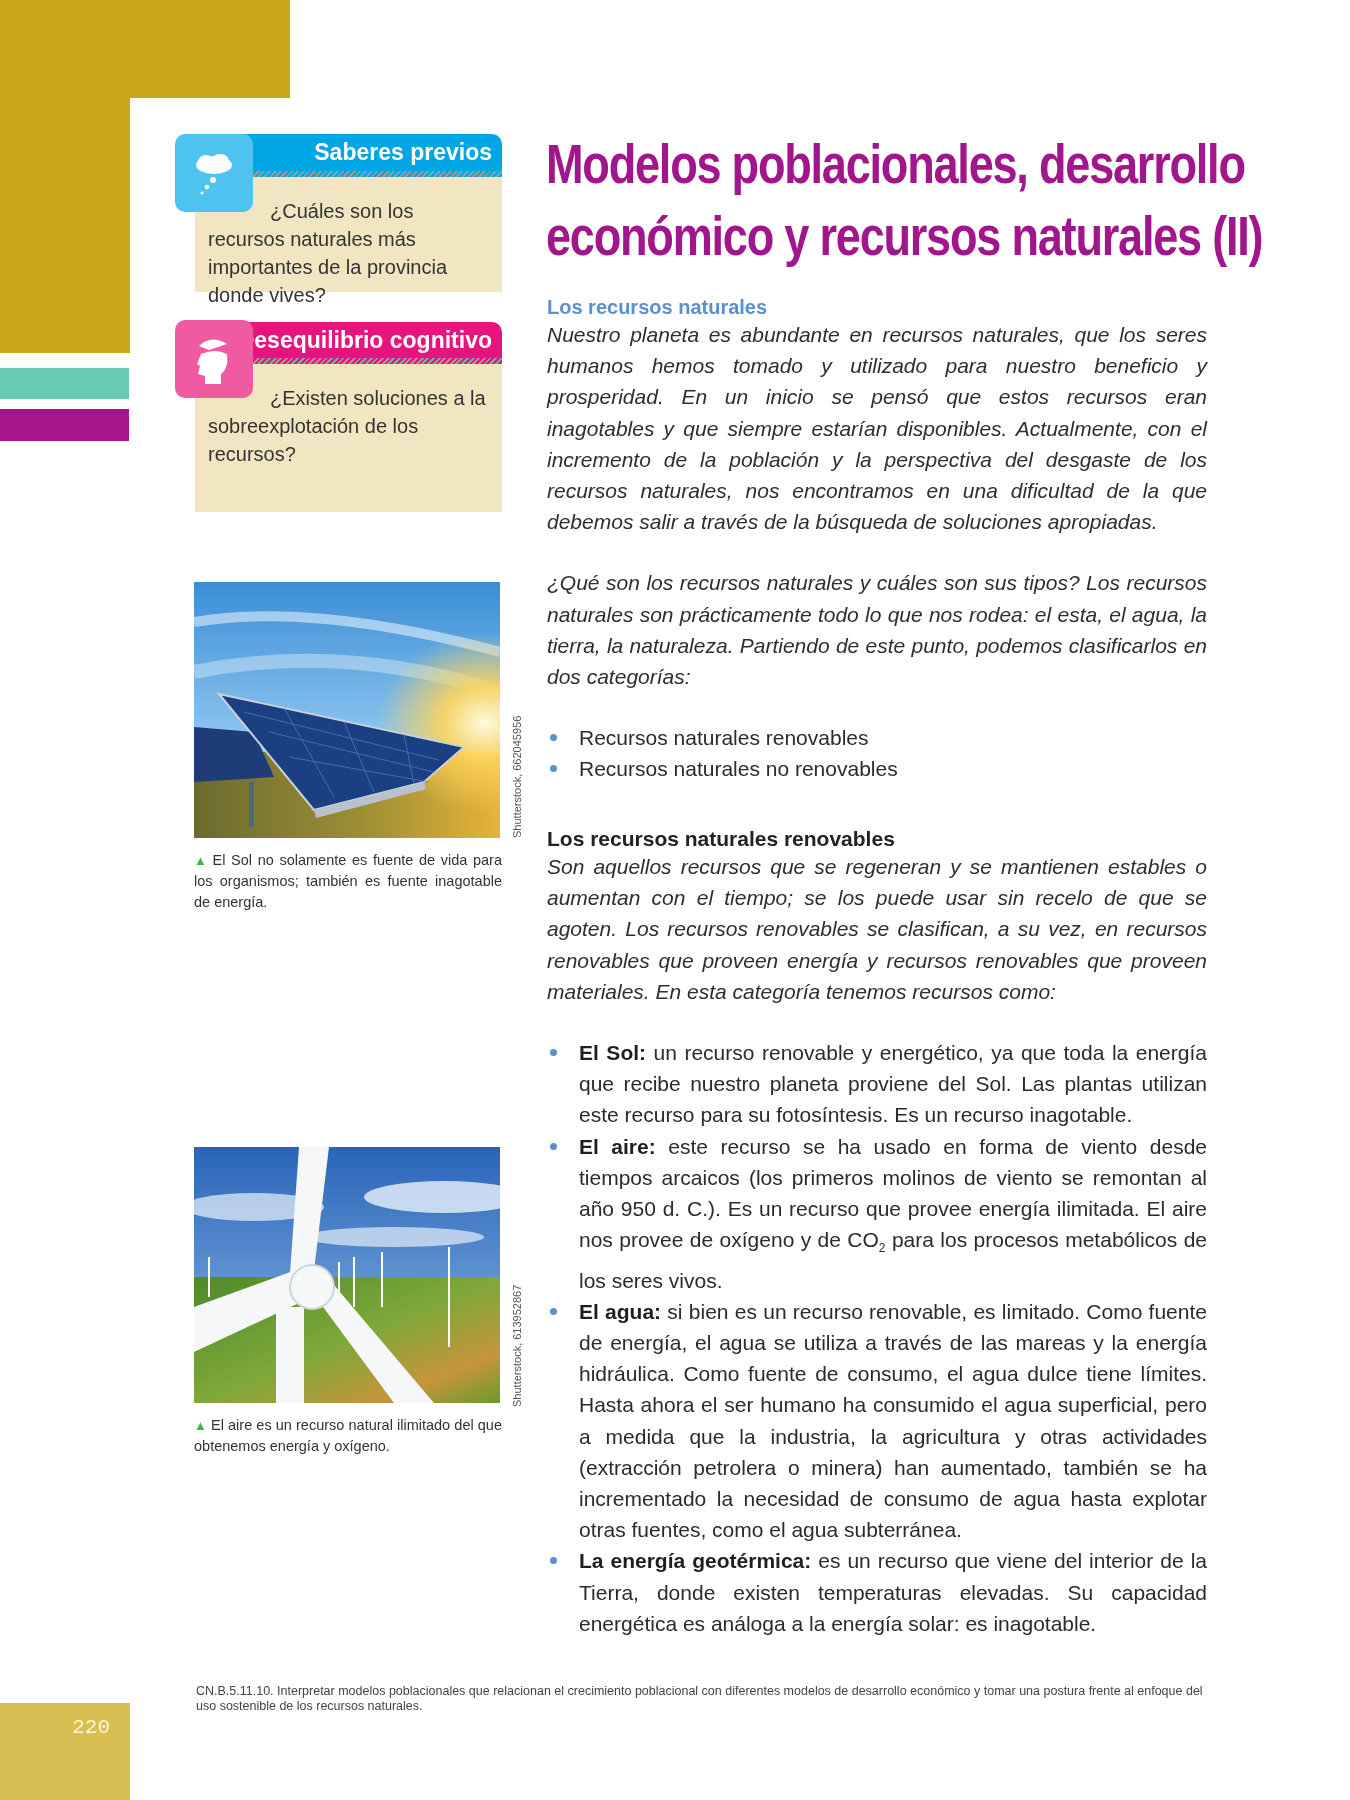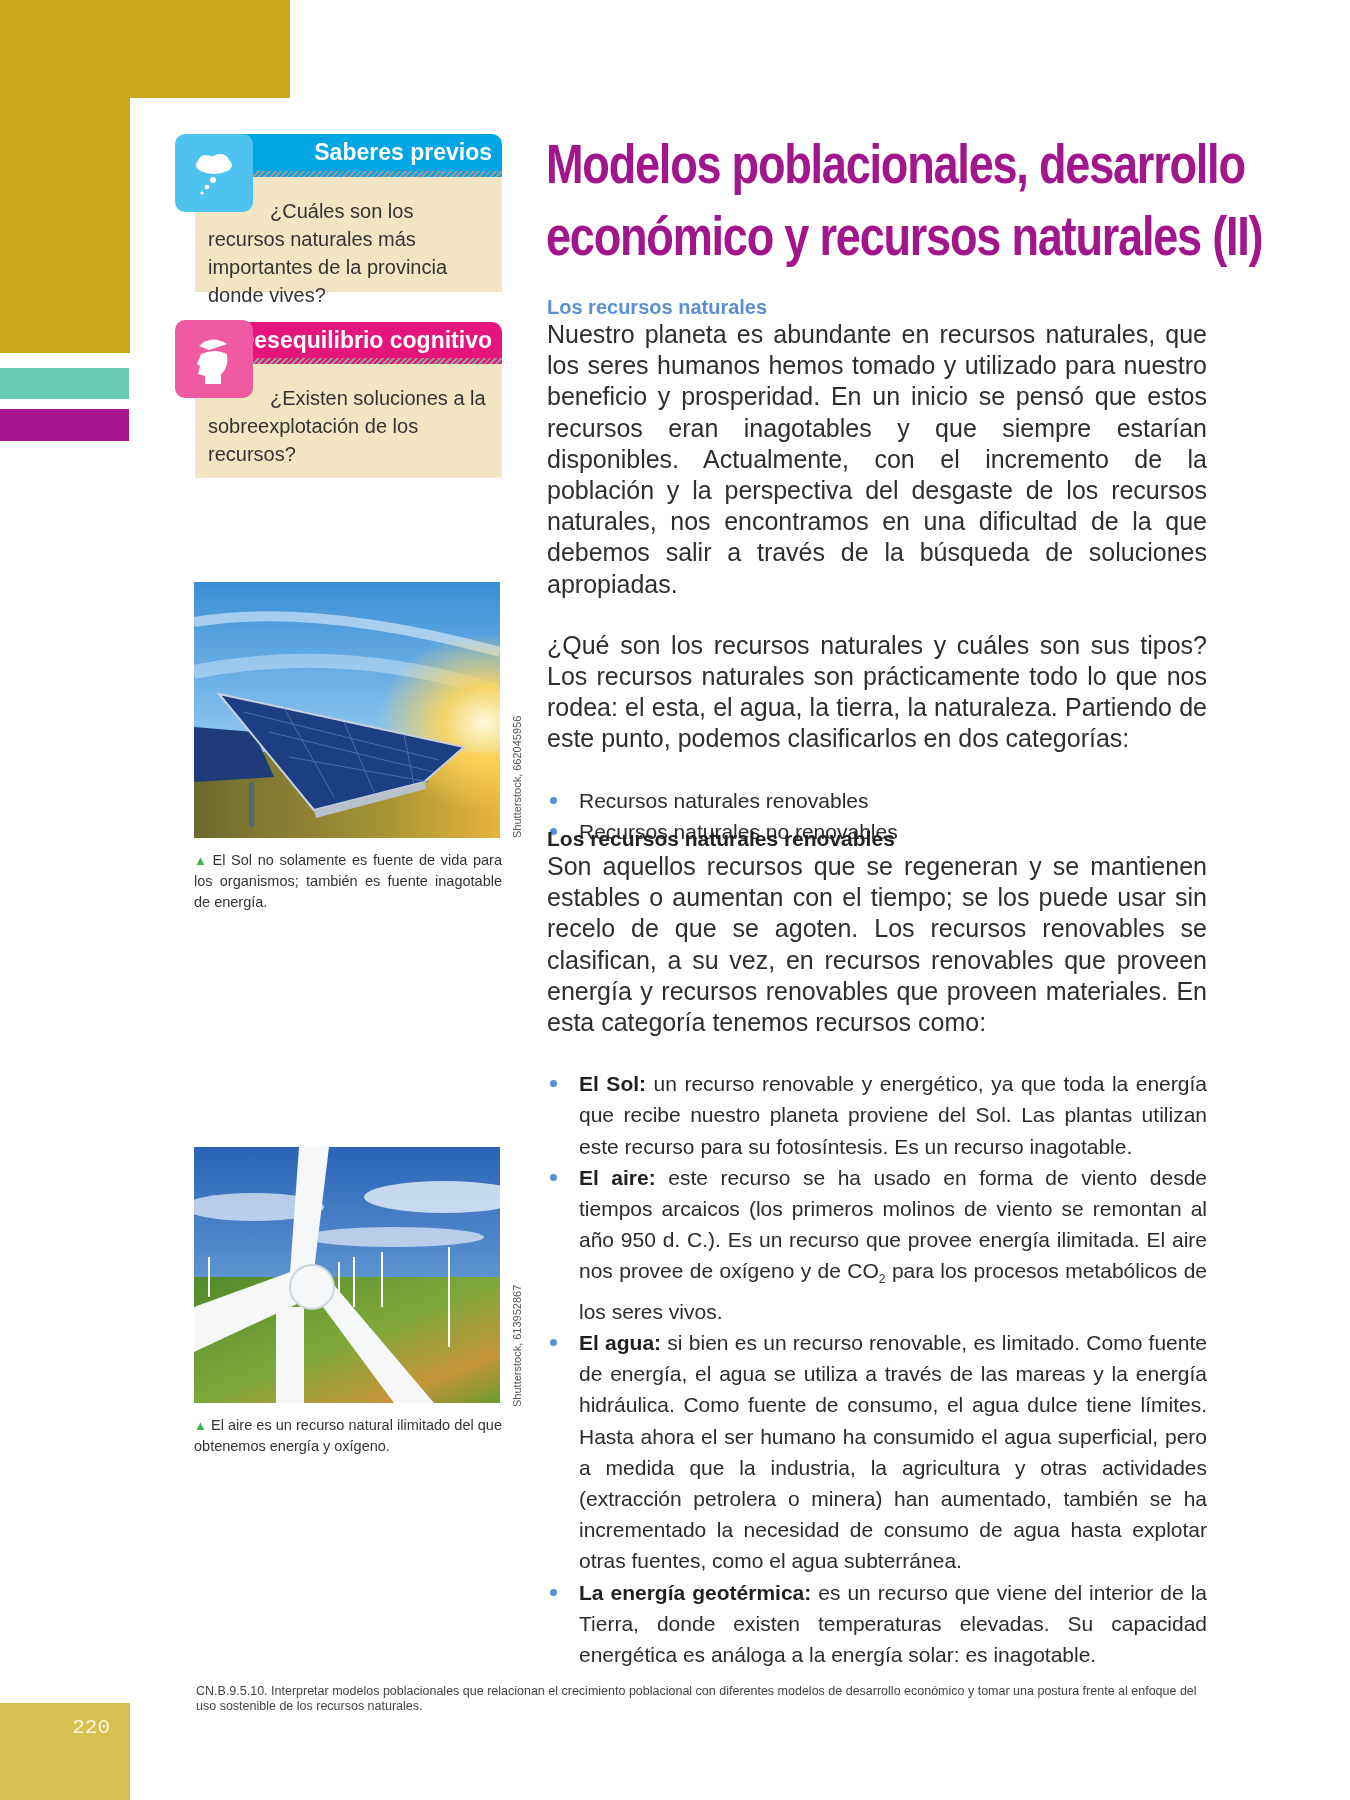--- a/index.html
+++ b/index.html
@@ -23,21 +23,21 @@
   .hatch { height: 6px; background: repeating-linear-gradient(135deg, #9a9a9a 0 2px, transparent 2px 4px); }
   .box-icon { width: 78px; height: 78px; border-radius: 10px; display: flex; align-items: center; justify-content: center; }
   .box-text { font-size: 20px; line-height: 28px; color: #333; }
 
   
   .title { left: 546px; top: 128px; width: 790px; font-family: "Liberation Sans", sans-serif; font-weight: bold;
            font-size: 55px; line-height: 72px; color: #a1168c; letter-spacing: -1.5px; transform: scaleX(0.82); transform-origin: left top; white-space: nowrap; }
 
   .section-heading { font-weight: bold; font-size: 20px; color: #5b8fd0; }
   .sub-heading { font-weight: bold; font-size: 21px; color: #222; }
-  .body-text { font-size: 25px; line-height: 31.2px; color: #2e2e2e; text-align: justify; }
+  .body-text { font-size: 21px; line-height: 31.2px; color: #2e2e2e; text-align: justify; font-style: italic; }
   .col { left: 547px; width: 660px; }
   ul.bullets { list-style: none; margin: 0; padding: 0; }
   ul.bullets li { position: relative; padding-left: 32px; font-size: 21px; line-height: 31.2px; text-align: justify; }
   ul.bullets li .dot { position: absolute; left: 3px; top: 12px; width: 7px; height: 7px; border-radius: 50%; background: #5b8fd0; }
   ul.bullets li b { color: #1f1f1f; }
 
   .photo { left: 194px; width: 306px; height: 256px; overflow: hidden; }
   .credit { font-size: 11px; color: #555; transform: rotate(-90deg); transform-origin: left top; white-space: nowrap; }
   .caption { left: 194px; width: 308px; font-size: 14.5px; line-height: 21px; color: #333; text-align: justify; }
   .caption .tri { color: #3cb54a; font-size: 13px; margin-right: 4px; }
@@ -71,21 +71,21 @@
     <circle cx="18" cy="39" r="2.3" fill="#fff"></circle>
     <circle cx="13" cy="45" r="1.6" fill="#fff"></circle>
   </svg>
 </div>
 
 <div class="abs" style="left:195px; top:322px; width:307px;">
   <div class="box-header" style="height:36px; background:#e6157e;">
     <span>Desequilibrio cognitivo</span>
   </div>
   <div class="hatch" style="background-color:#e6157e;"></div>
-  <div class="box-body" style="height:114px; padding: 20px 10px 9px 13px; box-sizing:border-box;">
+  <div class="box-body" style="height:148px; padding: 20px 10px 9px 13px; box-sizing:border-box;">
     <div class="box-text" style="text-indent:62px;">¿Existen soluciones a la sobreexplotación de los recursos?</div>
   </div>
 </div>
 <div class="abs box-icon" style="left:175px; top:320px; background:#ef5aa0;">
   <svg width="50" height="54" viewBox="0 0 50 54">
     <path d="M10 14 Q22 2 38 12 L20 18 Z" fill="#fff"></path>
     <path d="M12 22 Q26 16 38 22 Q40 36 32 42 L32 52 L16 52 L16 44 L9 42 L11 34 L8 32 Z" fill="#fff"></path>
   </svg>
 </div>
 
@@ -192,13 +192,13 @@
       <circle cx="118" cy="140" r="22"></circle>
     </g>
     <circle cx="118" cy="140" r="22" fill="none" stroke="#cfd6da" stroke-width="2"></circle>
   </svg>
 </div>
 <div class="abs credit" style="left:511px; top:1407px;">Shutterstock, 613952867</div>
 <div class="abs caption" style="top:1415px;">
   <span class="tri">▲</span><span>El aire es un recurso natural ilimitado del que obtenemos energía y oxígeno.</span>
 </div>
 
-<div class="abs footer-note">CN.B.9.5.10. Interpretar modelos poblacionales que relacionan el crecimiento poblacional con diferentes modelos de desarrollo económico y tomar una postura frente al enfoque del uso sostenible de los recursos naturales.</div>
+<div class="abs footer-note">CN.B.5.11.10. Interpretar modelos poblacionales que relacionan el crecimiento poblacional con diferentes modelos de desarrollo económico y tomar una postura frente al enfoque del uso sostenible de los recursos naturales.</div>
 
 </body></html>

